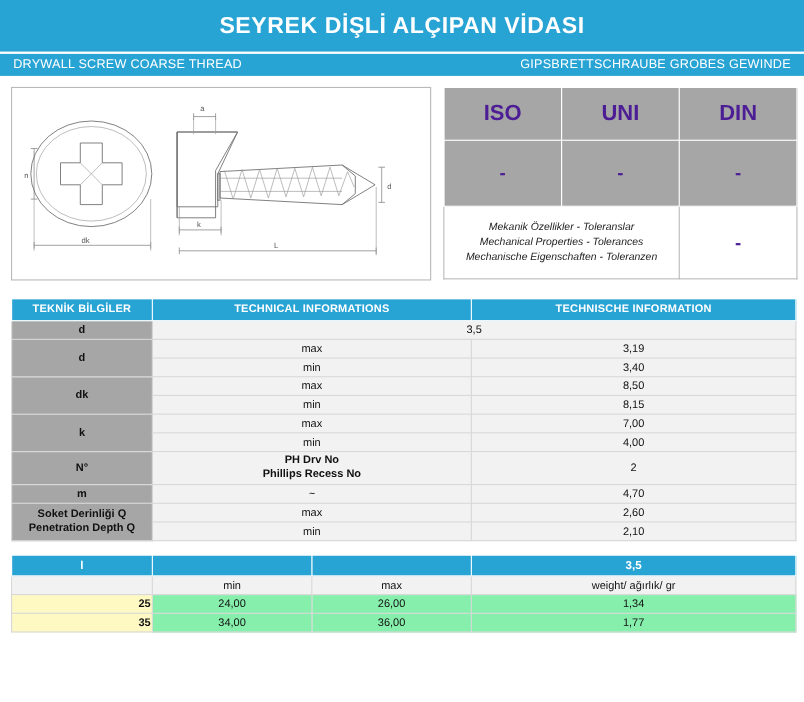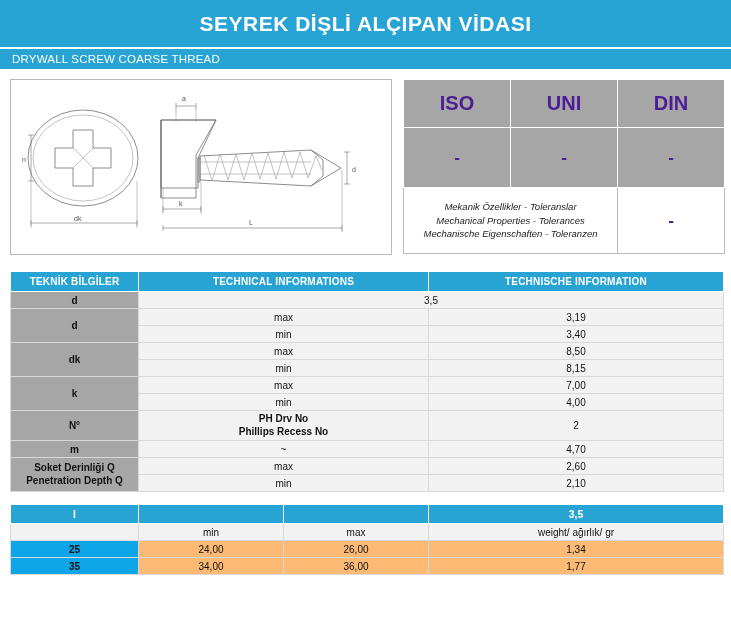--- a/index.html
+++ b/index.html
@@ -75,41 +75,42 @@
 
   
   .len-wrap { padding: 12px 8px 0 10px; }
   table.len { border-collapse: collapse; width: 713px; table-layout: fixed; }
   table.len th {
     background:#27a3d4; color:#fff; font-size:10.5px; font-weight:bold;
     height:19px; border:1px solid #fff;
   }
   table.len td {
     border:1px solid #d8d8d8; font-size:10px; text-align:center;
-    height:17px; color:#111; background:#fdba74;
-  }
-  table.len td.lbl { background:#0ea5e9; font-weight:bold; }
+    height:17px; color:#111; background:#86efac;
+  }
+  table.len td.lbl { background:#fef9c3; font-weight:bold;text-align:right; }
   table.len td.hdr2 { background:#f2f2f2; font-weight:normal; }
 
   
   .dl { stroke:#6f6f6f; stroke-width:.8; fill:none; }
   .dl-thin { stroke:#9a9a9a; stroke-width:.6; fill:none; }
   .dim { stroke:#6f6f6f; stroke-width:.6; fill:none; }
   .dtxt { font-family:"Liberation Sans", sans-serif; font-size:7px; fill:#555; }
 </style>
 </head>
 <body>
 
 <div class="page">
 
   <div class="hdr-main">
     <div class="title">SEYREK DİŞLİ ALÇIPAN VİDASI</div>
   </div>
   <div class="hdr-sub">
     <span>DRYWALL SCREW COARSE THREAD</span>
+    <span>GIPSBRETTSCHRAUBE GROBES GEWINDE</span>
   </div>
 
   <div class="mid">
 
     <div class="drawing-box">
       <svg width="380" height="174" viewBox="0 0 380 174">
 
         <ellipse cx="72" cy="78" rx="55" ry="48" class="dl"></ellipse>
         <ellipse cx="72" cy="78" rx="50" ry="43" class="dl-thin"></ellipse>
 

